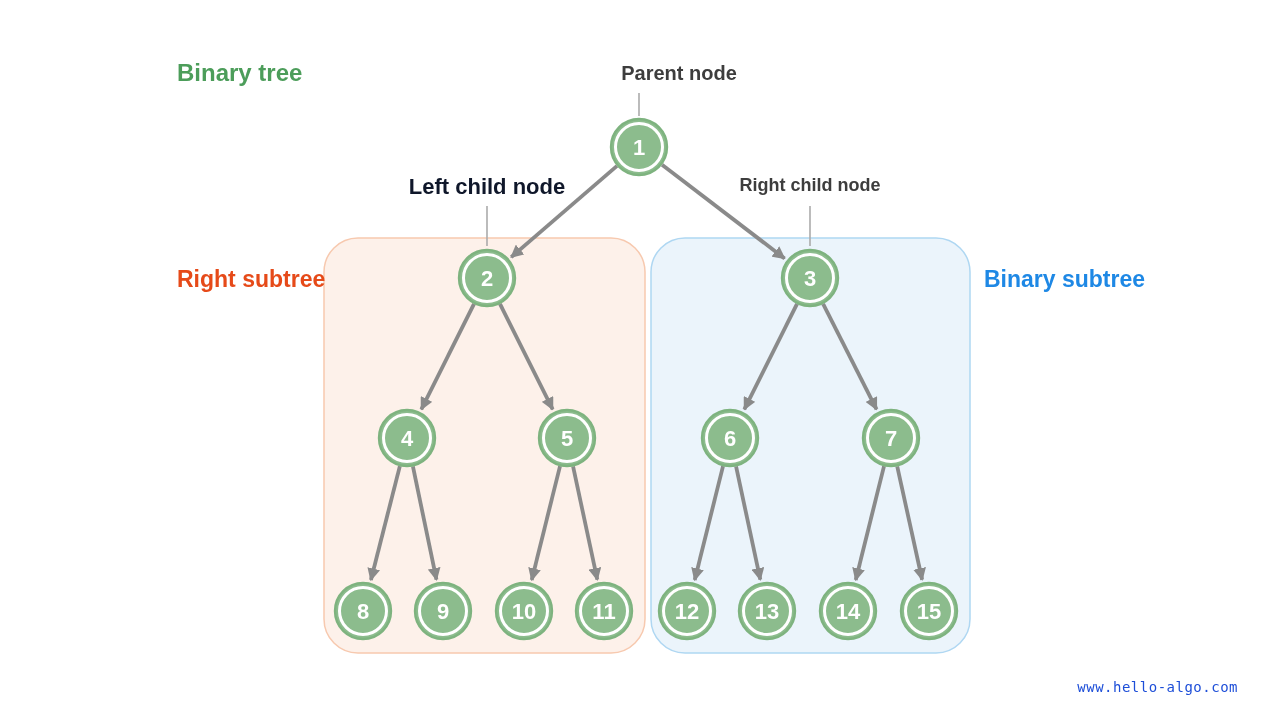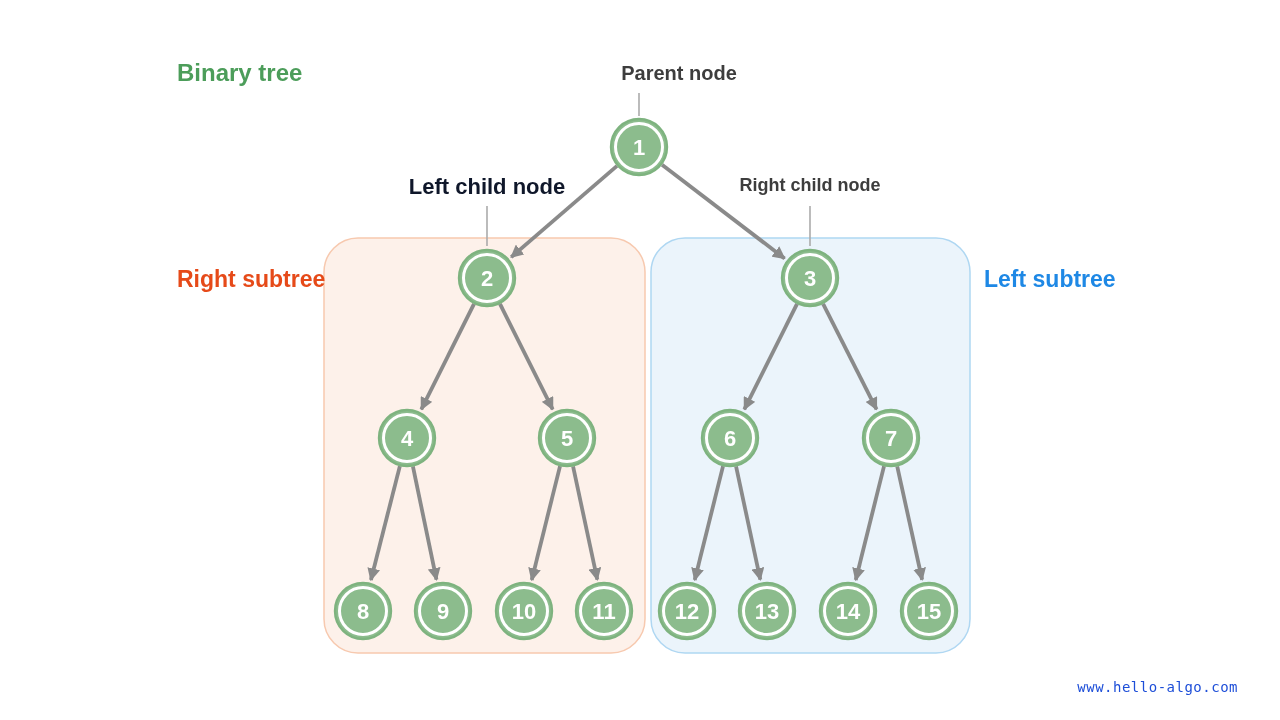--- a/index.html
+++ b/index.html
@@ -141,16 +141,16 @@
   <div class="lbl lbl-title" style="color: rgb(76, 157, 90);">Binary tree</div>
 
   <div class="lbl lbl-parent" style="color: rgb(61, 61, 61);">Parent node</div>
 
   <div class="lbl lbl-left-child" style="color: #0f172a;">Left child node</div>
 
   <div class="lbl lbl-right-child" style="color: rgb(61, 61, 61);">Right child node</div>
 
   <div class="lbl lbl-left-subtree" style="color: rgb(230, 74, 25);">Right subtree</div>
 
-  <div class="lbl lbl-right-subtree" style="color: rgb(30, 136, 229);">Left subtree</div>
+  <div class="lbl lbl-right-subtree" style="color: rgb(30, 136, 229);">Binary subtree</div>
 
   <div class="lbl lbl-watermark" style="color: #1d4ed8;">www.hello-algo.com</div>
 </div>
 
 </body></html>

